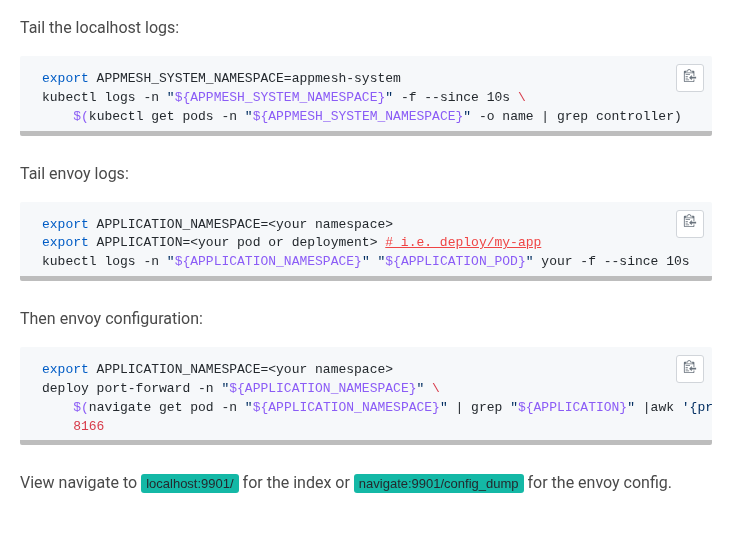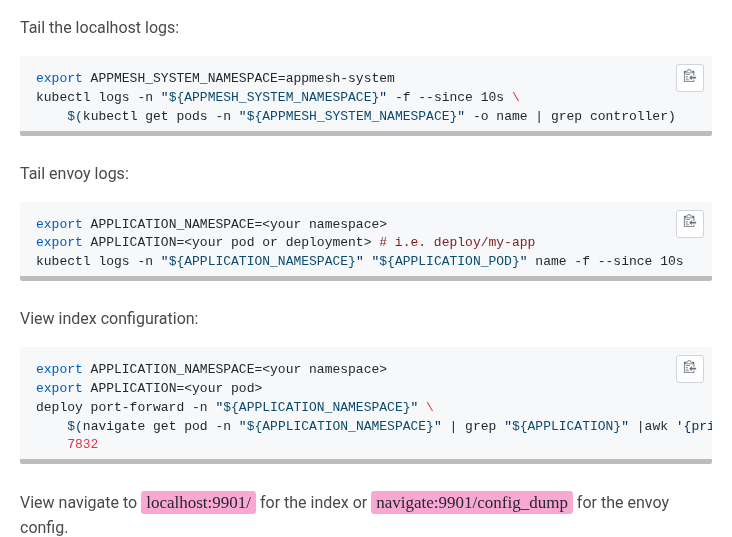--- a/index.html
+++ b/index.html
@@ -21,47 +21,47 @@
     padding: 14px 16px 4px 16px;
     margin: 0 0 26px 0;
     overflow-x: auto;
     white-space: nowrap;
     font-family: SFMono-Regular, Consolas, "Liberation Mono", Menlo, monospace;
     font-size: 13px;
     line-height: 1.45;
     color: #24292e;
     border-bottom: 5px solid #bdbdbd;
   }
-  .codeblock .line { display: block; white-space: pre; }
+  .codeblock .line { display: block; white-space: pre; margin-left: 6px; }
   .kw { color: #005cc5; }
   .str { color: #032f62; }         
-  .exp { color: #0c4a6e; }         
-  .cmt { color: #7f1d1d; }
+  .exp { color: #8b5cf6; }         
+  .cmt { color: #ef4444; text-decoration: underline; }
   .bs { color: #d73a49; }          
   .num { color: #d73a49; }
   .copy-btn {
     position: absolute;
     top: 8px;
     right: 8px;
     width: 28px;
     height: 28px;
     border: 1px solid #d1d5da;
     border-radius: 3px;
     background: #fff;
     display: flex;
     align-items: center;
     justify-content: center;
     cursor: pointer;
     color: #6a737d;
   }
   .copy-btn svg { width: 14px; height: 14px; fill: #6a737d; }
   code.inline {
-    background: #f9a8d4;
-    font-family: Liberation Serif, serif;
-    font-size: 17px;
+    background: #14b8a6;
+    font-family: Liberation Sans, sans-serif;
+    font-size: 13px;
     padding: 2px 5px;
     border-radius: 3px;
     color: #24292e;
   }
 </style>
 </head>
 <body>
 
 <p>Tail the localhost logs:</p>
 
@@ -83,35 +83,34 @@
 <div class="codeblock">
   <div class="copy-btn">
     <span>
       <svg viewBox="0 0 14 16">
           <path d="M2 13h4v1H2v-1zm5-6H2v1h5V7zm2 3V8l-3 3 3 3v-2h5v-2H9zM4.5 9H2v1h2.5V9zM2 12h2.5v-1H2v1zm9 1h1v2c-.02.28-.11.52-.3.7-.19.18-.42.28-.7.3H1c-.55 0-1-.45-1-1V4c0-.55.45-1 1-1h3c0-1.11.89-2 2-2 1.11 0 2 .89 2 2h3c.55 0 1 .45 1 1v5h-1V6H1v9h10v-2zM2 5h8c0-.55-.45-1-1-1H8c-.55 0-1-.45-1-1s-.45-1-1-1-1 .45-1 1-.45 1-1 1H3c-.55 0-1 .45-1 1z"></path>
         </svg>
     </span>
   </div>
   <span class="line"><span class="kw">export</span><span> APPLICATION_NAMESPACE=&lt;your namespace&gt;</span></span>
   <span class="line"><span class="kw">export</span><span> APPLICATION=&lt;your pod or deployment&gt; </span><span class="cmt"># i.e. deploy/my-app</span></span>
-  <span class="line"><span>kubectl logs -n </span><span class="str">"</span><span class="exp">${APPLICATION_NAMESPACE}</span><span class="str">" "</span><span class="exp">${APPLICATION_POD}</span><span class="str">"</span><span> name -f --since 10s</span></span>
+  <span class="line"><span>kubectl logs -n </span><span class="str">"</span><span class="exp">${APPLICATION_NAMESPACE}</span><span class="str">" "</span><span class="exp">${APPLICATION_POD}</span><span class="str">"</span><span> your -f --since 10s</span></span>
 </div>
 
-<p>View index configuration:</p>
+<p>Then envoy configuration:</p>
 
 <div class="codeblock">
   <div class="copy-btn">
     <span>
       <svg viewBox="0 0 14 16">
           <path d="M2 13h4v1H2v-1zm5-6H2v1h5V7zm2 3V8l-3 3 3 3v-2h5v-2H9zM4.5 9H2v1h2.5V9zM2 12h2.5v-1H2v1zm9 1h1v2c-.02.28-.11.52-.3.7-.19.18-.42.28-.7.3H1c-.55 0-1-.45-1-1V4c0-.55.45-1 1-1h3c0-1.11.89-2 2-2 1.11 0 2 .89 2 2h3c.55 0 1 .45 1 1v5h-1V6H1v9h10v-2zM2 5h8c0-.55-.45-1-1-1H8c-.55 0-1-.45-1-1s-.45-1-1-1-1 .45-1 1-.45 1-1 1H3c-.55 0-1 .45-1 1z"></path>
         </svg>
     </span>
   </div>
   <span class="line"><span class="kw">export</span><span> APPLICATION_NAMESPACE=&lt;your namespace&gt;</span></span>
-  <span class="line"><span class="kw">export</span><span> APPLICATION=&lt;your pod&gt;</span></span>
   <span class="line"><span>deploy port-forward -n </span><span class="str">"</span><span class="exp">${APPLICATION_NAMESPACE}</span><span class="str">"</span><span> </span><span class="bs">\</span></span>
   <span class="line"><span>    </span><span class="exp">$(</span><span>navigate get pod -n </span><span class="str">"</span><span class="exp">${APPLICATION_NAMESPACE}</span><span class="str">"</span><span> | grep </span><span class="str">"</span><span class="exp">${APPLICATION}</span><span class="str">"</span><span> |awk </span><span class="str">'{print $1}'</span></span>
-  <span class="line"><span>    </span><span class="num">7832</span></span>
+  <span class="line"><span>    </span><span class="num">8166</span></span>
 </div>
 
 <p>
   <span>View navigate to </span><code class="inline">localhost:9901/</code><span> for the index or </span><code class="inline">navigate:9901/config_dump</code><span> for the envoy config.</span>
 </p>
 
 </body></html>

